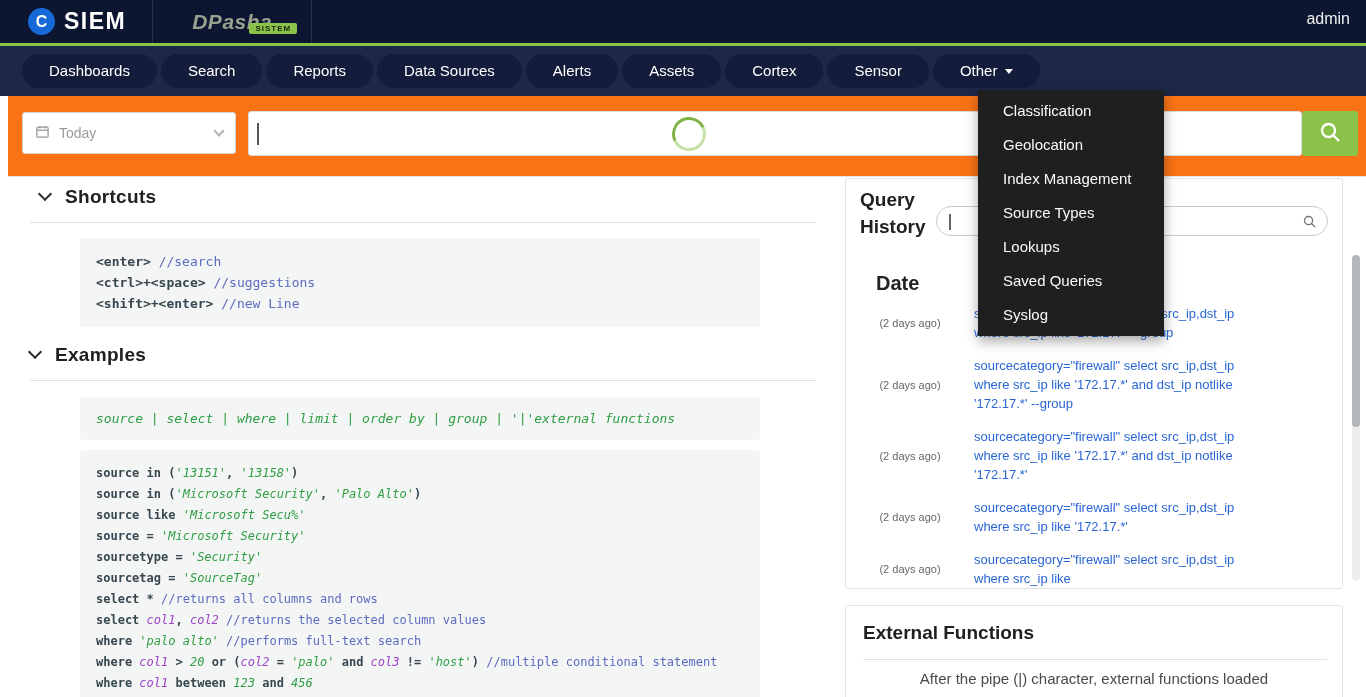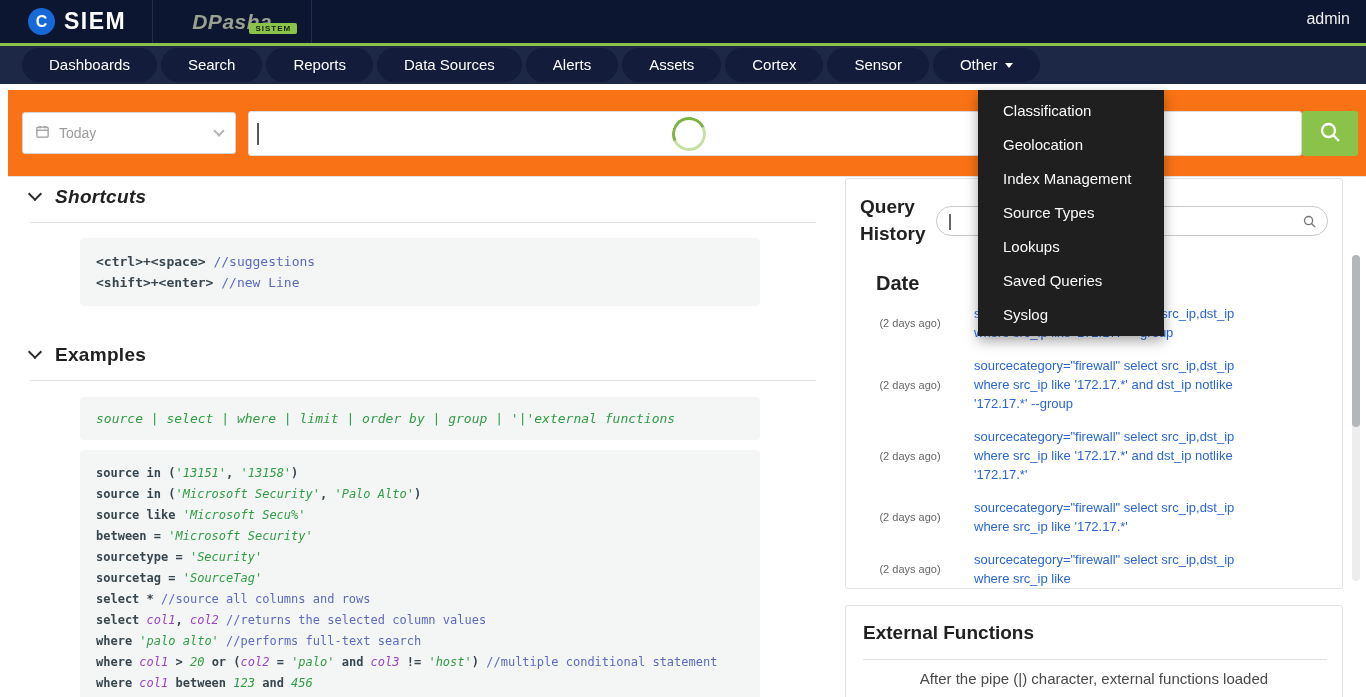--- a/index.html
+++ b/index.html
@@ -14,21 +14,21 @@
   .tb-div{width:1px;height:43px;background:#252e52;}
   .tb-div.d1{margin-left:26px;}
   .brand{position:relative;width:158px;display:flex;justify-content:center;align-items:center;height:31px;}
   .brand-name{font-size:21px;font-style:italic;font-weight:bold;color:#9aa190;letter-spacing:.5px;}
   .brand-badge{position:absolute;right:14px;bottom:3px;background:#8bc34a;color:#15240b;font-size:8px;font-weight:bold;padding:1px 6px;border-radius:2px;letter-spacing:1px;}
   .tb-right{margin-left:auto;display:flex;align-items:center;gap:17px;padding-right:16px;flex-direction:column;}
   .username{font-size:16px;color:#f0f0f0;cursor:pointer;}
   .shield-btn{width:40px;height:30px;background:#1e4066;border:1px solid #2e5c93;border-radius:6px;display:flex;align-items:center;justify-content:center;cursor:pointer;}
 
   
-  .nav{position:absolute;top:43px;left:0;width:1366px;height:41px;background:#1d2847;border-top:3px solid #8bc34a;display:flex;align-items:center;padding-left:22px;z-index:40;}
+  .nav{position:absolute;top:43px;left:0;width:1366px;height:53px;background:#1d2847;border-top:3px solid #8bc34a;display:flex;align-items:center;padding-left:22px;z-index:40;}
   .nav-items{display:flex;gap:4px;}
   .nav-item{height:34px;line-height:34px;padding:0 27px;background:#131c3a;border-radius:17px;color:#fff;font-size:15px;text-align:center;cursor:pointer;white-space:nowrap;}
   .nav-item.other{margin-left:4px;display:flex;align-items:center;}
   .caret{display:inline-block;width:0;height:0;border-left:4px solid transparent;border-right:4px solid transparent;border-top:5px solid #fff;margin-left:8px;}
 
   
   .dropdown{position:absolute;top:90px;left:978px;width:186px;background:#1f1f1f;padding:4px 0;z-index:100;box-shadow:0 5px 12px rgba(0,0,0,.35);}
   .dd-item{height:34px;line-height:34px;padding:0 25px;color:#fafafa;font-size:15px;cursor:pointer;white-space:nowrap;}
 
   
@@ -52,21 +52,21 @@
   .fs12{font-size:12px;}
   .tok-k{color:#37474f;font-weight:bold;}
   .tok-s{color:#2f9e44;font-style:italic;}
   .tok-n{color:#2f9e44;font-style:italic;}
   .tok-c{color:#5c6bc0;}
   .tok-v{color:#9c43c9;font-style:italic;}
 
   
   .card{position:absolute;background:#fff;border:1px solid #e3e3e3;border-radius:3px;}
   .qh-card{left:845px;top:178px;width:498px;height:411px;}
-  .qh-title{position:absolute;left:14px;top:14px;width:85px;font-size:19px;font-weight:600;color:#212121;line-height:27px;}
+  .qh-title{position:absolute;left:14px;top:7px;width:85px;font-size:19px;font-weight:600;color:#212121;line-height:27px;}
   .qh-search{position:absolute;left:90px;top:27px;width:392px;height:30px;border:1px solid #c9c9c9;border-radius:15px;background:#fff;cursor:text;}
   .qh-cursor{position:absolute;left:12px;top:7px;width:1.5px;height:16px;background:#666;}
   .qh-mag{position:absolute;right:10px;top:7px;}
   .qh-colhead{position:absolute;left:30px;top:93px;font-size:20px;font-weight:600;color:#222;}
   .qh-rows{position:absolute;left:14px;top:118px;width:400px;height:289px;overflow:hidden;}
   .qh-row{display:flex;padding:7px 0;}
   .qh-date{width:100px;text-align:center;font-size:11px;color:#666;align-self:center;}
   .qh-query{width:265px;margin-left:14px;color:#2966d4;font-size:13px;line-height:19px;word-wrap:break-word;cursor:pointer;}
 
   .scrollbar{position:absolute;left:1352px;top:255px;width:8px;height:326px;background:#ededed;border-radius:4px;cursor:pointer;}
@@ -155,46 +155,47 @@
   <button class="search-btn">
     <span>
       <svg width="24" height="24" viewBox="0 0 24 24" fill="none" stroke="#fff" stroke-width="2.4">
           <circle cx="10.5" cy="10.5" r="6.5"></circle>
           <line x1="15.5" y1="15.5" x2="21" y2="21"></line>
         </svg>
     </span>
   </button>
 </div>
 
-<div class="section-head" style="left:30px;top:186px;font-style:italic;">
+<div class="section-head" style="left:40px;top:186px;">
   <span class="sec-chev"></span>
   <span class="sec-title">Shortcuts</span>
 </div>
 <div class="hline" style="left:30px;top:222px;width:786px;"></div>
 <div class="code fs13" style="left:80px;top:238px;width:680px;">
+    <div class="cl"><span class="tok-k">&lt;enter&gt; </span><span class="tok-c">//search</span></div>
     <div class="cl"><span class="tok-k">&lt;ctrl&gt;+&lt;space&gt; </span><span class="tok-c">//suggestions</span></div>
     <div class="cl"><span class="tok-k">&lt;shift&gt;+&lt;enter&gt; </span><span class="tok-c">//new Line</span></div>
   </div>
 
 <div class="section-head" style="left:30px;top:344px;">
   <span class="sec-chev"></span>
   <span class="sec-title">Examples</span>
 </div>
 <div class="hline" style="left:30px;top:380px;width:786px;"></div>
 <div class="code fs13" style="left:80px;top:397px;width:680px;padding:11px 16px;">
     <div class="cl"><span class="tok-s">source | select | where | limit | order by | group | '|'external functions</span></div>
   </div>
 <div class="code fs12" style="left:80px;top:450px;width:680px;height:300px;">
     <div class="cl"><span class="tok-k">source in (</span><span class="tok-s">'13151'</span><span class="tok-k">, </span><span class="tok-s">'13158'</span><span class="tok-k">)</span></div>
     <div class="cl"><span class="tok-k">source in (</span><span class="tok-s">'Microsoft Security'</span><span class="tok-k">, </span><span class="tok-s">'Palo Alto'</span><span class="tok-k">)</span></div>
     <div class="cl"><span class="tok-k">source like </span><span class="tok-s">'Microsoft Secu%'</span></div>
-    <div class="cl"><span class="tok-k">between = </span><span class="tok-s">'Microsoft Security'</span></div>
+    <div class="cl"><span class="tok-k">source = </span><span class="tok-s">'Microsoft Security'</span></div>
     <div class="cl"><span class="tok-k">sourcetype = </span><span class="tok-s">'Security'</span></div>
     <div class="cl"><span class="tok-k">sourcetag = </span><span class="tok-s">'SourceTag'</span></div>
-    <div class="cl"><span class="tok-k">select * </span><span class="tok-c">//source all columns and rows</span></div>
+    <div class="cl"><span class="tok-k">select * </span><span class="tok-c">//returns all columns and rows</span></div>
     <div class="cl"><span class="tok-k">select </span><span class="tok-v">col1</span><span class="tok-k">, </span><span class="tok-v">col2</span><span class="tok-k"> </span><span class="tok-c">//returns the selected column values</span></div>
     <div class="cl"><span class="tok-k">where </span><span class="tok-s">'palo alto'</span><span class="tok-k"> </span><span class="tok-c">//performs full-text search</span></div>
     <div class="cl"><span class="tok-k">where </span><span class="tok-v">col1</span><span class="tok-k"> &gt; </span><span class="tok-n">20</span><span class="tok-k"> or (</span><span class="tok-v">col2</span><span class="tok-k"> = </span><span class="tok-s">'palo'</span><span class="tok-k"> and </span><span class="tok-v">col3</span><span class="tok-k"> != </span><span class="tok-s">'host'</span><span class="tok-k">) </span><span class="tok-c">//multiple conditional statement</span></div>
     <div class="cl"><span class="tok-k">where </span><span class="tok-v">col1</span><span class="tok-k"> between </span><span class="tok-n">123</span><span class="tok-k"> and </span><span class="tok-n">456</span></div>
     <div class="cl"></div>
   </div>
 
 <div class="card qh-card">
   <div class="qh-title">Query History</div>
   <div class="qh-search">

